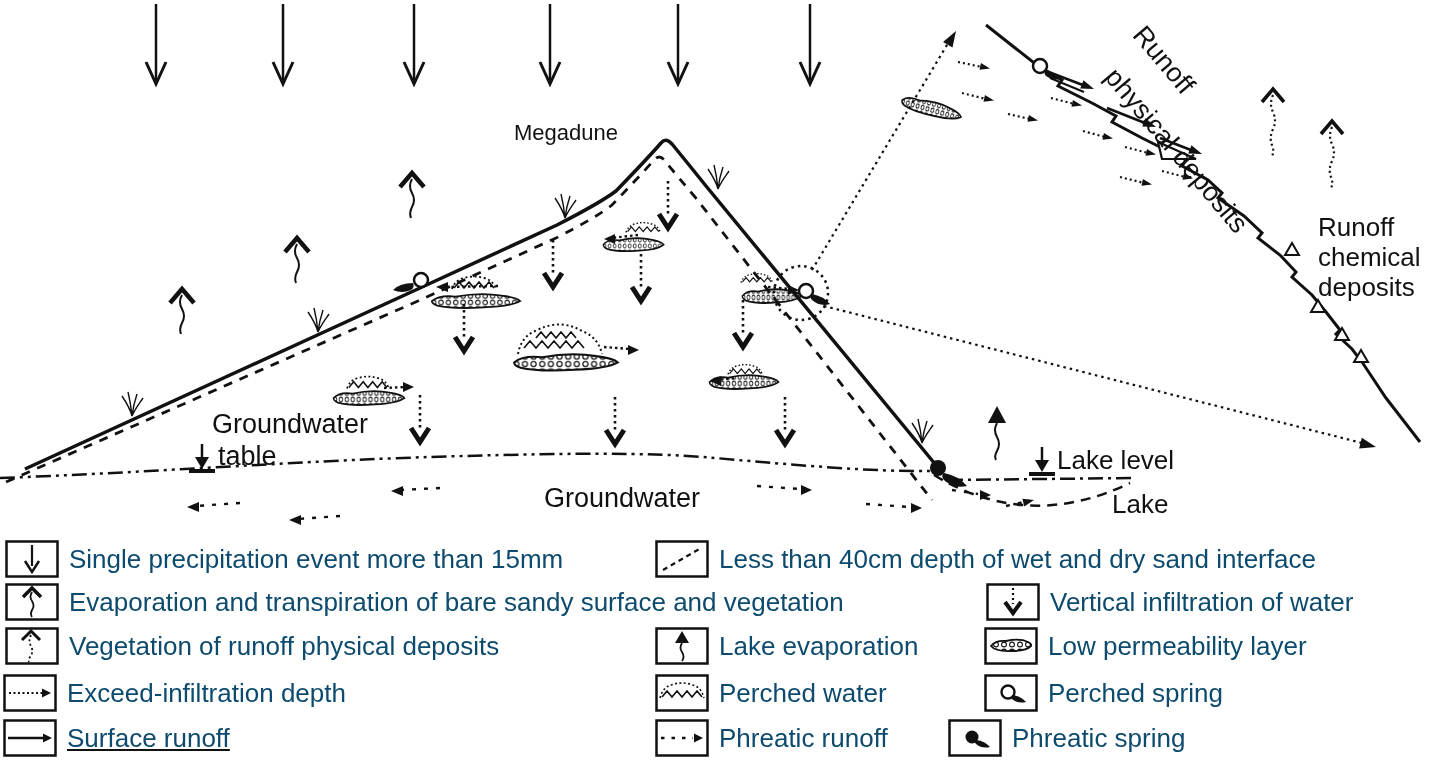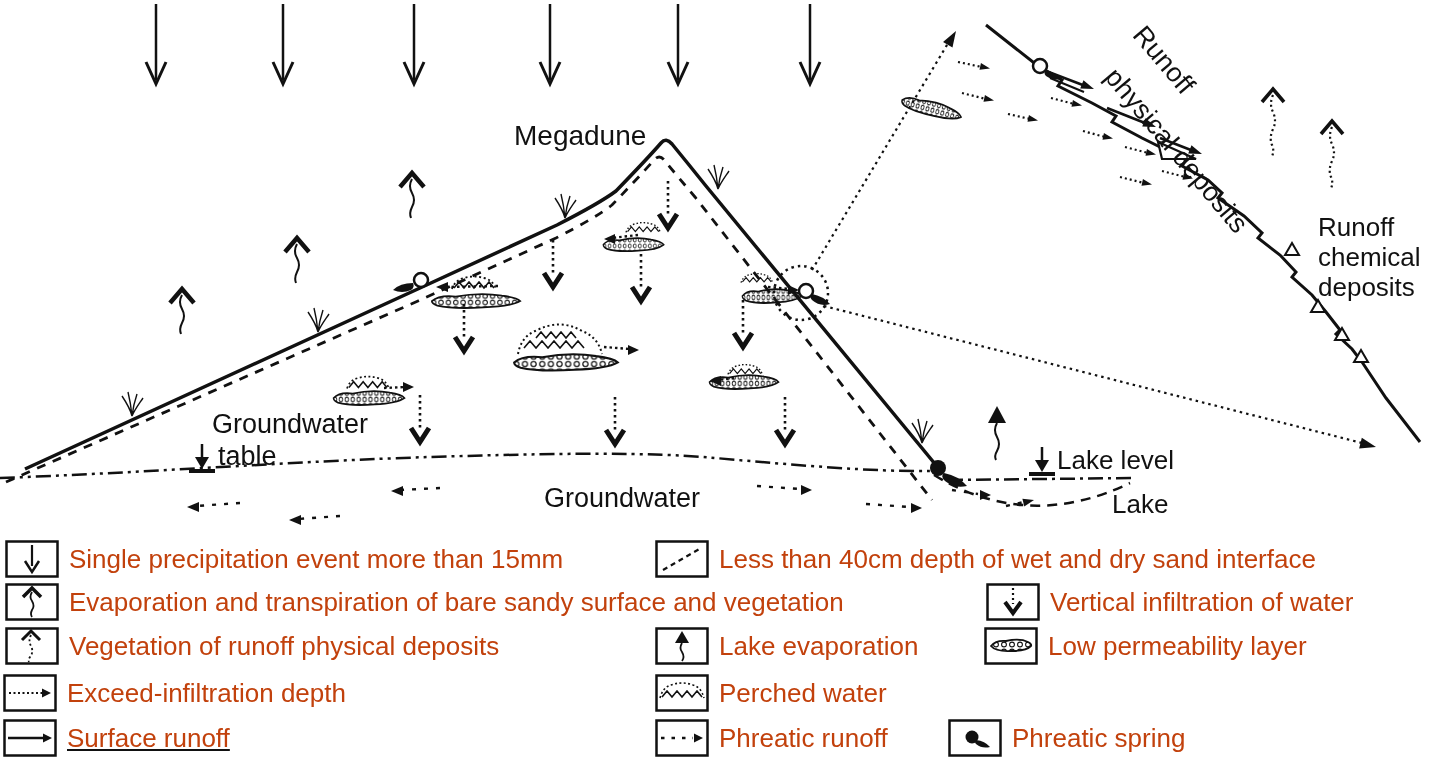--- a/index.html
+++ b/index.html
@@ -1,25 +1,25 @@
 <!DOCTYPE html>
 <html><head>
 <meta charset="utf-8">
 <style>
   html,body{margin:0;padding:0;background:#fff;}
   #canvas{position:relative;width:1440px;height:762px;background:#fff;overflow:hidden;
           font-family:"Liberation Sans", sans-serif;color:#111;}
   #art{position:absolute;left:0;top:0;}
   .lbl{position:absolute;white-space:nowrap;color:#111;}
-  .lbl-big{font-size:28px;}
+  .lbl-big{font-size:22px;}
   .lbl-med{font-size:27px;}
   .lbl-sm{font-size:26px;}
   .rot{transform-origin:0 0;transform:rotate(50deg);}
   .lg-item{position:absolute;display:flex;align-items:center;gap:10px;}
-  .lg-label{font-size:26px;white-space:nowrap;color:#c2410c;}
+  .lg-label{font-size:26px;white-space:nowrap;color:#0c4a6e;}
   .lg-icon{display:inline-block;width:54px;height:38px;}
   .lg-icon svg{display:block;}
 </style>
 </head>
 <body>
 
 <div id="canvas">
 
 <svg id="art" width="1440" height="762" viewBox="0 0 1440 762">
   <defs>
@@ -331,20 +331,30 @@
 <div class="lg-item" style="left:655px;top:674px;">
   <span class="lg-icon">
     <svg width="54" height="38">
           <rect x="1.5" y="1.5" width="51" height="35" fill="none" stroke="#111" stroke-width="2.5"></rect>
       <path d="M5,24 Q8,13 16,11 Q27,7 38,11 Q46,13 49,24" fill="none" stroke="#111" stroke-width="1.6" stroke-dasharray="2 2.4"></path>
       <path d="M7,23 l5,-6 l5,6 l5,-6 l5,6 l5,-6 l5,6 l5,-6 l5,6" fill="none" stroke="#111" stroke-width="1.6"></path>
         </svg>
   </span>
   <span class="lg-label">Perched water</span>
 </div>
+<div class="lg-item" style="left:984px;top:674px;">
+  <span class="lg-icon">
+    <svg width="54" height="38">
+          <rect x="1.5" y="1.5" width="51" height="35" fill="none" stroke="#111" stroke-width="2.5"></rect>
+      <path d="M28,21 Q37,22 42,28 Q34,30 28,25 Q26,23 28,21 Z" fill="#111"></path>
+      <circle cx="24" cy="18" r="6.5" fill="#fff" stroke="#111" stroke-width="2.4"></circle>
+        </svg>
+  </span>
+  <span class="lg-label">Perched spring</span>
+</div>
 
 <div class="lg-item" style="left:3px;top:719px;text-decoration:underline;">
   <span class="lg-icon">
     <svg width="54" height="38">
           <rect x="1.5" y="1.5" width="51" height="35" fill="none" stroke="#111" stroke-width="2.5"></rect>
       <line x1="5" y1="19" x2="41" y2="19" stroke="#111" stroke-width="2.4"></line>
       <polygon points="49,19 40,14.5 40,23.5" fill="#111"></polygon>
         </svg>
   </span>
   <span class="lg-label">Surface runoff</span>

